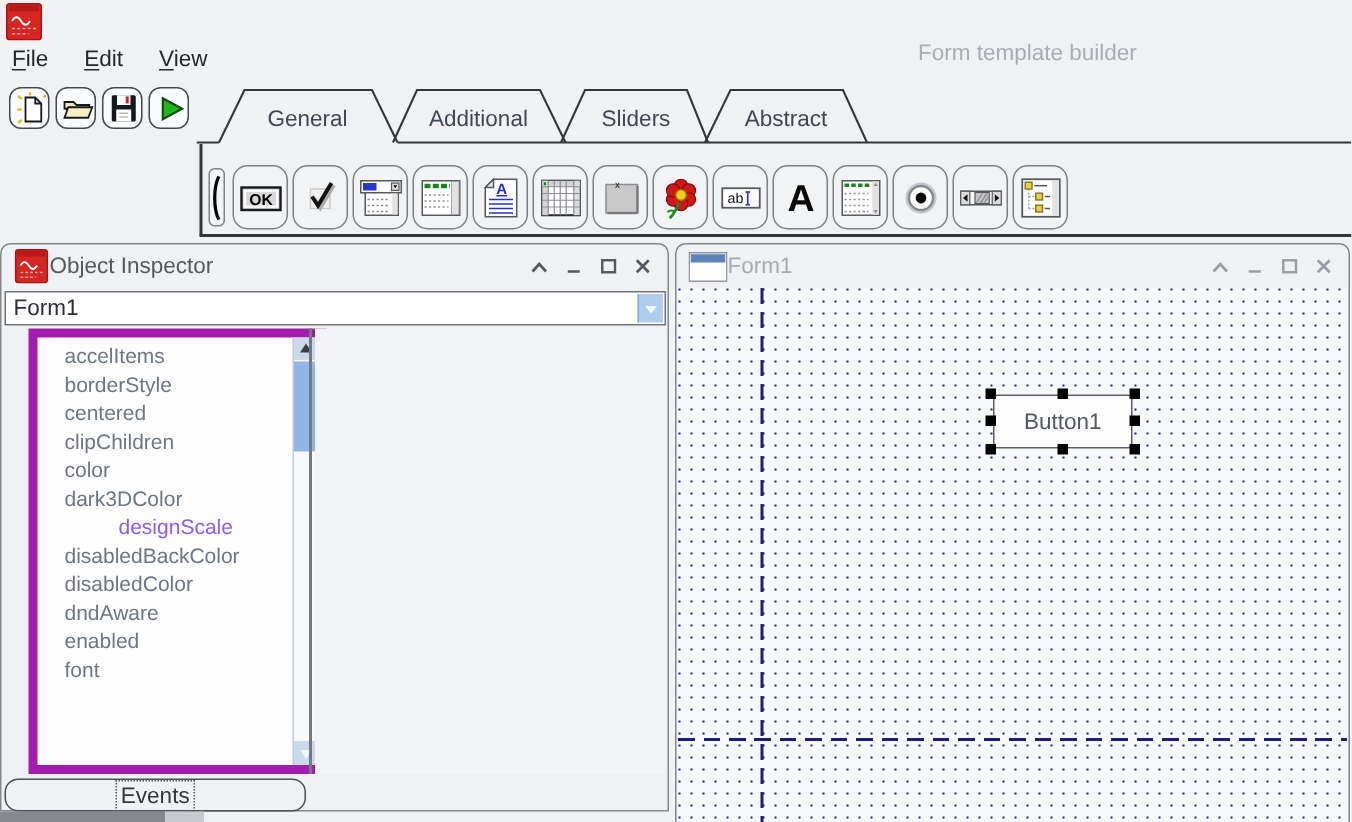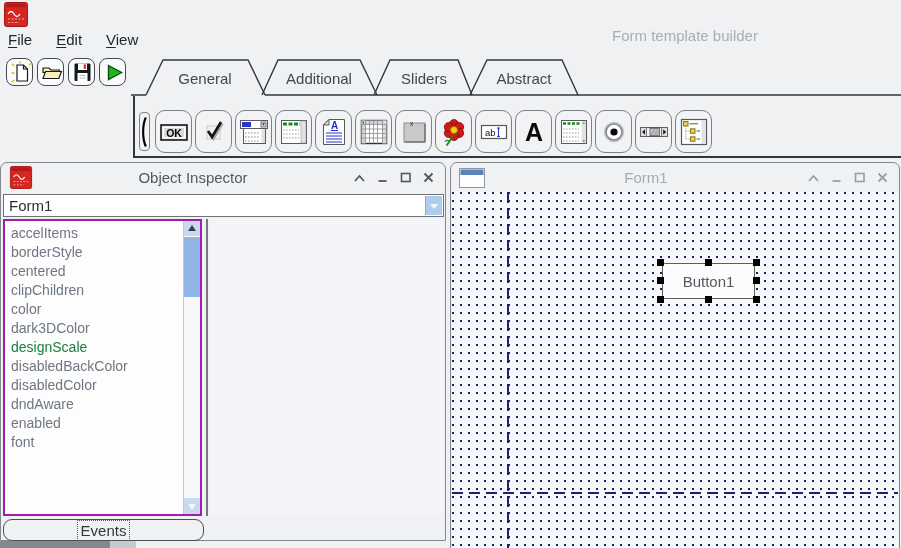--- a/index.html
+++ b/index.html
@@ -39,45 +39,45 @@
     top: 110px; width: 37px; height: 43px;
     border: 1.3px solid #7d8085; border-radius: 10px; background: #f2f3f5;
     display: flex; align-items: center; justify-content: center;
   }
 
   
   .win { border: 1px solid #84878c; border-radius: 7px 7px 0 0; background: #f0f1f3; }
   #oi-window { left: 0; top: 162px; width: 446px; height: 379px; }
   #form-window { left: 450px; top: 162px; width: 450px; height: 390px; }
   .titlebar { position: relative; height: 29px; display: flex; align-items: center; padding: 0 8px; }
-  .title-text { flex: 1; text-align: center; font-size: 15px; }
+  .title-text { flex: 1; font-size: 15px; }
   #oi-window .title-text { color: #54585f; }
   #form-window .title-text { color: #a6abb3; }
   .winbtns { display: flex; gap: 10px; align-items: center; padding-right: 2px; }
   .winbtn { width: 13px; height: 11px; display: flex; align-items: center; justify-content: center; }
 
   
   #oi-combo {
     left: 2px; top: 31px; width: 441px; height: 23px;
     background: #fff; border: 1px solid #6f7277;
     font-size: 15px; color: #2a2e33; line-height: 21px; padding-left: 5px;
   }
   #oi-combo-arrow {
     position: absolute; right: 1px; top: 1px; width: 17px; height: 19px;
     background: #aecdec; border-left: 1px solid #8fa9c8;
     display: flex; align-items: center; justify-content: center;
   }
   #oi-combo-arrow i { width: 0; height: 0; border: 4.5px solid transparent; border-top: 5.5px solid #f2f7fd; margin-top: 5px; }
 
   #oi-listbox {
-    left: 2px; top: 56px; width: 199px; height: 297px;
-    background: #fdfdfe; border: 2px solid #a21caf; padding-top: 3px; overflow: hidden;
+    left: 18px; top: 56px; width: 199px; height: 297px;
+    background: #fdfdfe; border: 6px solid #a21caf; padding-top: 3px; overflow: hidden; padding-left: 12px;
   }
   .prow { height: 19px; line-height: 19px; padding-left: 6px; font-size: 14px; color: #6e7781; }
-  .prow.hl { color: #15803d; }
+  .prow.hl { color: #8b5cf6; margin-left: 36px; }
 
   #oi-scroll { position: absolute; right: 0; top: 0; bottom: 0; width: 17px; background: #f7f8fa; border-left: 1px solid #c6c9ce; }
   .sb-up { position: absolute; top: 0; left: 0; right: 0; height: 15px; background: #c9daee; display: flex; align-items: center; justify-content: center; }
   .sb-up i { width: 0; height: 0; border: 4.5px solid transparent; border-bottom: 6px solid #3c4046; margin-bottom: 5px; }
   .sb-thumb { position: absolute; top: 16px; left: 0; right: 0; height: 60px; background: #8fb6e6; }
   .sb-down { position: absolute; bottom: 0; left: 0; right: 0; height: 16px; background: #c9daee; display: flex; align-items: center; justify-content: center; }
   .sb-down i { width: 0; height: 0; border: 4.5px solid transparent; border-top: 6px solid #f2f7fd; margin-top: 5px; }
 
   #oi-splitter { left: 205px; top: 56px; width: 2px; height: 297px; background: #75787d; }
   #oi-rightpanel { left: 209px; top: 56px; width: 234px; height: 297px; background: #f3f4f7; }

